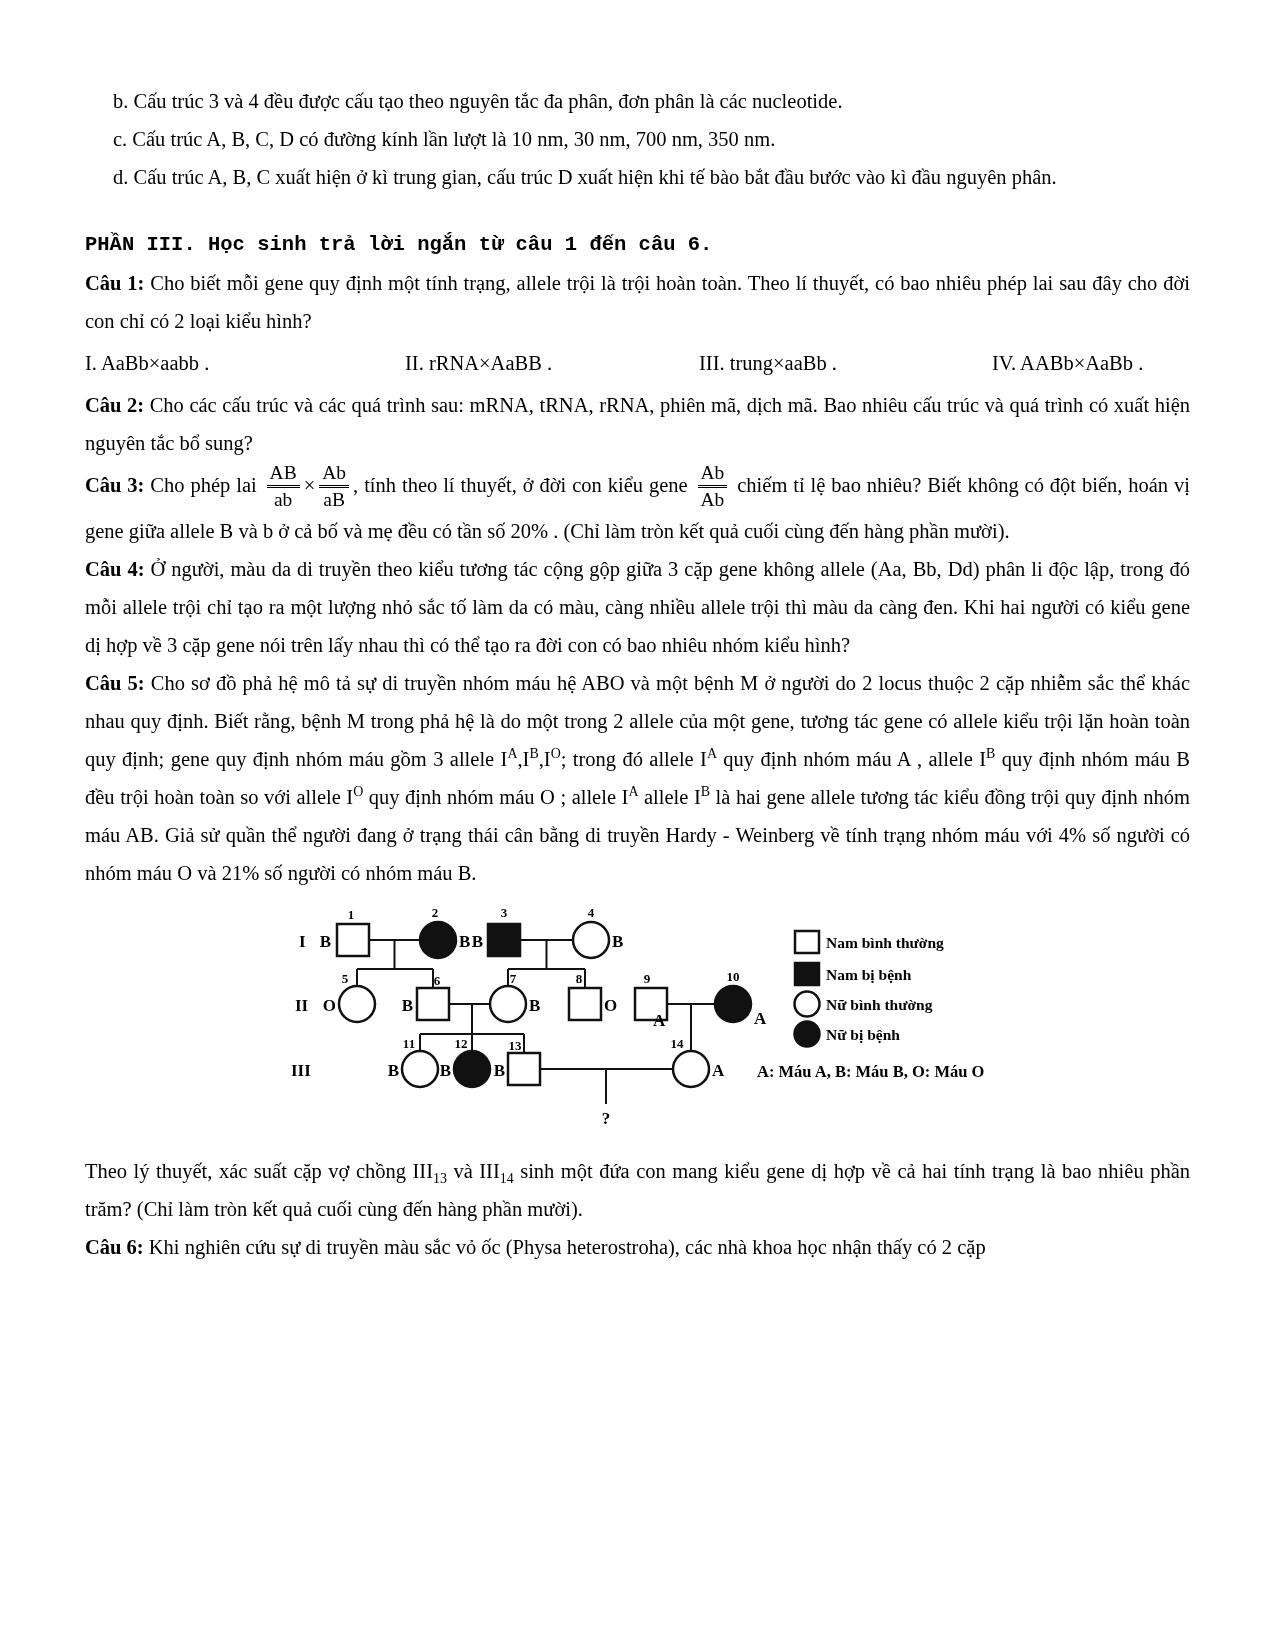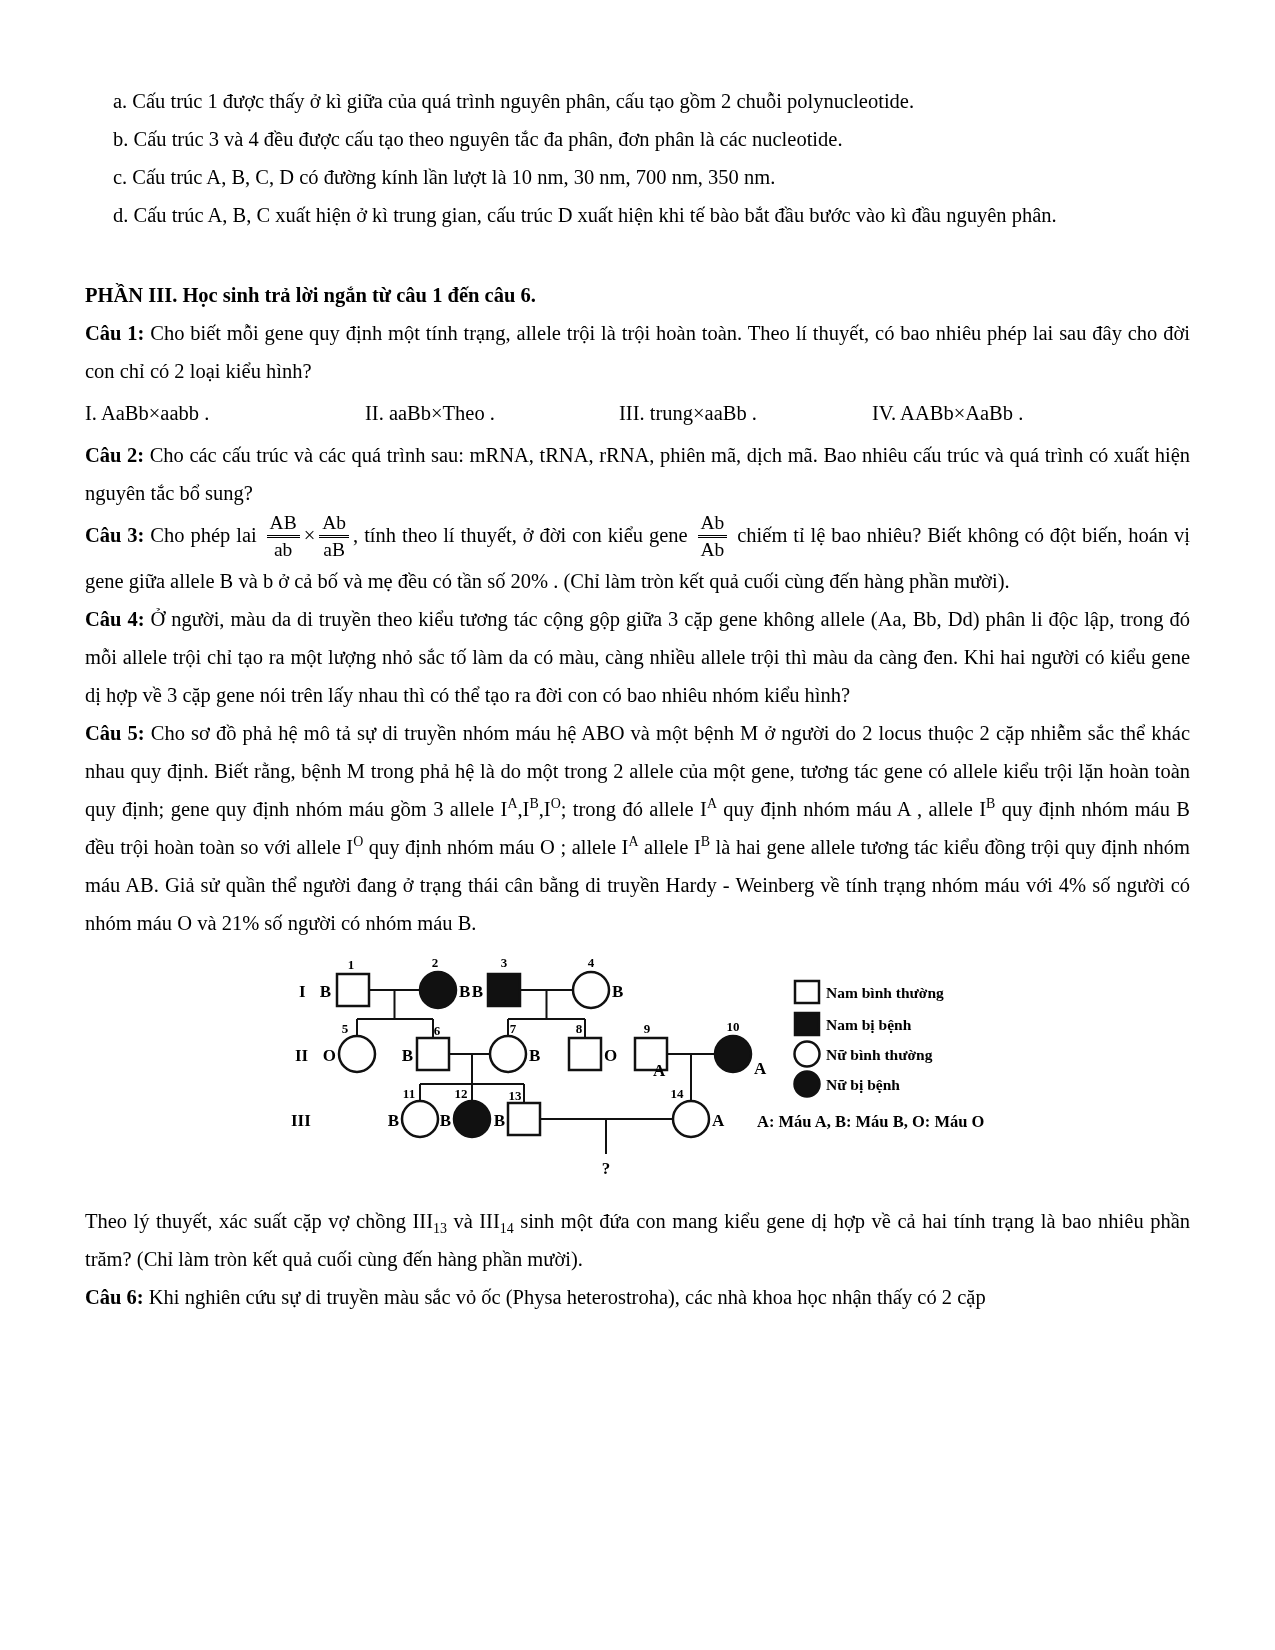--- a/index.html
+++ b/index.html
@@ -4,26 +4,26 @@
 <style>
   html,body{margin:0;padding:0;background:#fff;}
   body{
     width:1275px;height:1650px;overflow:hidden;color:#000;
     font-family:"Liberation Serif","DejaVu Serif",serif;
     font-size:20.5px;
   }
   .page{padding:82px 85px 0 85px;}
   .para{text-align:justify;line-height:38px;margin:0;}
   .para.indent{text-indent:28px;}
-  .heading{margin-top:42px;font-weight:bold;line-height:38px;}
+  .heading{margin-top:30px;font-weight:bold;line-height:38px;font-family:Liberation Mono, monospace;}
   .b{font-weight:bold;}
   .i{}
   sup{font-size:68%;line-height:0;}
   sub{font-size:68%;line-height:0;}
-  .crosses{display:flex;line-height:46px;text-align:left;}
+  .crosses{display:flex;line-height:46px;text-align:left;gap:40px;}
   .crosses .cr0{width:280px;}
   .crosses .cr1{width:254px;}
   .crosses .cr2{width:253px;}
   .frac{display:inline-block;text-align:center;vertical-align:middle;
         font-size:19.5px;line-height:1.15;margin:0 4px;}
   .frac .num{display:block;border-bottom:3px double #000;padding:0 3px 1px 3px;}
   .frac .den{display:block;padding:1px 3px 0 3px;}
   .pedigree-wrap{margin:14px 0 6px 200px;width:700px;height:232px;}
   .pedigree-wrap svg{display:block;}
   .ped-num{font-size:13px;font-weight:bold;}
@@ -31,32 +31,31 @@
   .ped-row{font-size:17px;font-weight:bold;}
   .leg-label{font-size:15.5px;font-weight:bold;}
   .blood-note{font-size:16.5px;font-weight:bold;}
   .after-ped{margin-top:14px;}
 </style>
 </head>
 <body>
 
 <div class="page">
 
-  <p class="para indent"><span>a. Cấu trúc 1 được thấy ở kì giữa của quá trình nguyên phân, cấu tạo gồm 2 chuỗi polynucleotide.</span></p>
   <p class="para indent"><span>b. Cấu trúc 3 và 4 đều được cấu tạo theo nguyên tắc đa phân, đơn phân là các nucleotide.</span></p>
   <p class="para indent"><span>c. Cấu trúc A, B, C, D có đường kính lần lượt là 10 nm, 30 nm, 700 nm, 350 nm.</span></p>
   <p class="para indent"><span>d. Cấu trúc A, B, C xuất hiện ở kì trung gian, cấu trúc D xuất hiện khi tế bào bắt đầu bước vào kì đầu nguyên phân.</span></p>
 
   <p class="para heading"><span class="b">PHẦN III. Học sinh trả lời ngắn từ câu 1 đến câu 6.</span></p>
 
   <p class="para"><span class="b">Câu 1:</span><span> Cho biết mỗi gene quy định một tính trạng, allele trội là trội hoàn toàn. Theo lí thuyết, có bao nhiêu phép lai sau đây cho đời con chỉ có 2 loại kiểu hình?</span></p>
 
   <div class="crosses">
     <span class="cr0">I. AaBb×aabb .</span>
-    <span class="cr1">II. aaBb×Theo .</span>
+    <span class="cr1">II. rRNA×AaBB .</span>
     <span class="cr2">III. trung×aaBb .</span>
     <span class="cr3">IV. AABb×AaBb .</span>
   </div>
 
   <p class="para"><span class="b">Câu 2:</span><span> Cho các cấu trúc và các quá trình sau: mRNA, tRNA, rRNA, phiên mã, dịch mã. Bao nhiêu cấu trúc và quá trình có xuất hiện nguyên tắc bổ sung?</span></p>
   <p class="para"><span class="b">Câu 3:</span><span> Cho phép lai </span><span class="frac"><span class="num">AB</span><span class="den">ab</span></span><span>×</span><span class="frac"><span class="num">Ab</span><span class="den">aB</span></span><span>, tính theo lí thuyết, ở đời con kiểu gene </span><span class="frac"><span class="num">Ab</span><span class="den">Ab</span></span><span> chiếm tỉ lệ bao nhiêu? Biết không có đột biến, hoán vị gene giữa allele B và b ở cả bố và mẹ đều có tần số 20% . (</span><span class="i">Chỉ làm tròn kết quả cuối cùng đến hàng phần mười</span><span>).</span></p>
   <p class="para"><span class="b">Câu 4:</span><span> Ở người, màu da di truyền theo kiểu tương tác cộng gộp giữa 3 cặp gene không allele (Aa, Bb, Dd) phân li độc lập, trong đó mỗi allele trội chỉ tạo ra một lượng nhỏ sắc tố làm da có màu, càng nhiều allele trội thì màu da càng đen. Khi hai người có kiểu gene dị hợp về 3 cặp gene nói trên lấy nhau thì có thể tạo ra đời con có bao nhiêu nhóm kiểu hình?</span></p>
   <p class="para"><span class="b">Câu 5:</span><span> Cho sơ đồ phả hệ mô tả sự di truyền nhóm máu hệ ABO và một bệnh M ở người do 2 locus thuộc 2 cặp nhiễm sắc thể khác nhau quy định. Biết rằng, bệnh M trong phả hệ là do một trong 2 allele của một gene, tương tác gene có allele kiểu trội lặn hoàn toàn quy định; gene quy định nhóm máu gồm 3 allele </span><span>I</span><sup>A</sup><span>,</span><span>I</span><sup>B</sup><span>,</span><span>I</span><sup>O</sup><span>; trong đó allele </span><span>I</span><sup>A</sup><span> quy định nhóm máu A , allele </span><span>I</span><sup>B</sup><span> quy định nhóm máu B đều trội hoàn toàn so với allele </span><span>I</span><sup>O</sup><span> quy định nhóm máu O ; allele </span><span>I</span><sup>A</sup><span> allele </span><span>I</span><sup>B</sup><span> là hai gene allele tương tác kiểu đồng trội quy định nhóm máu AB. Giả sử quần thể người đang ở trạng thái cân bằng di truyền Hardy - Weinberg về tính trạng nhóm máu với 4% số người có nhóm máu O và 21% số người có nhóm máu B.</span></p>
 
   <div class="pedigree-wrap">

